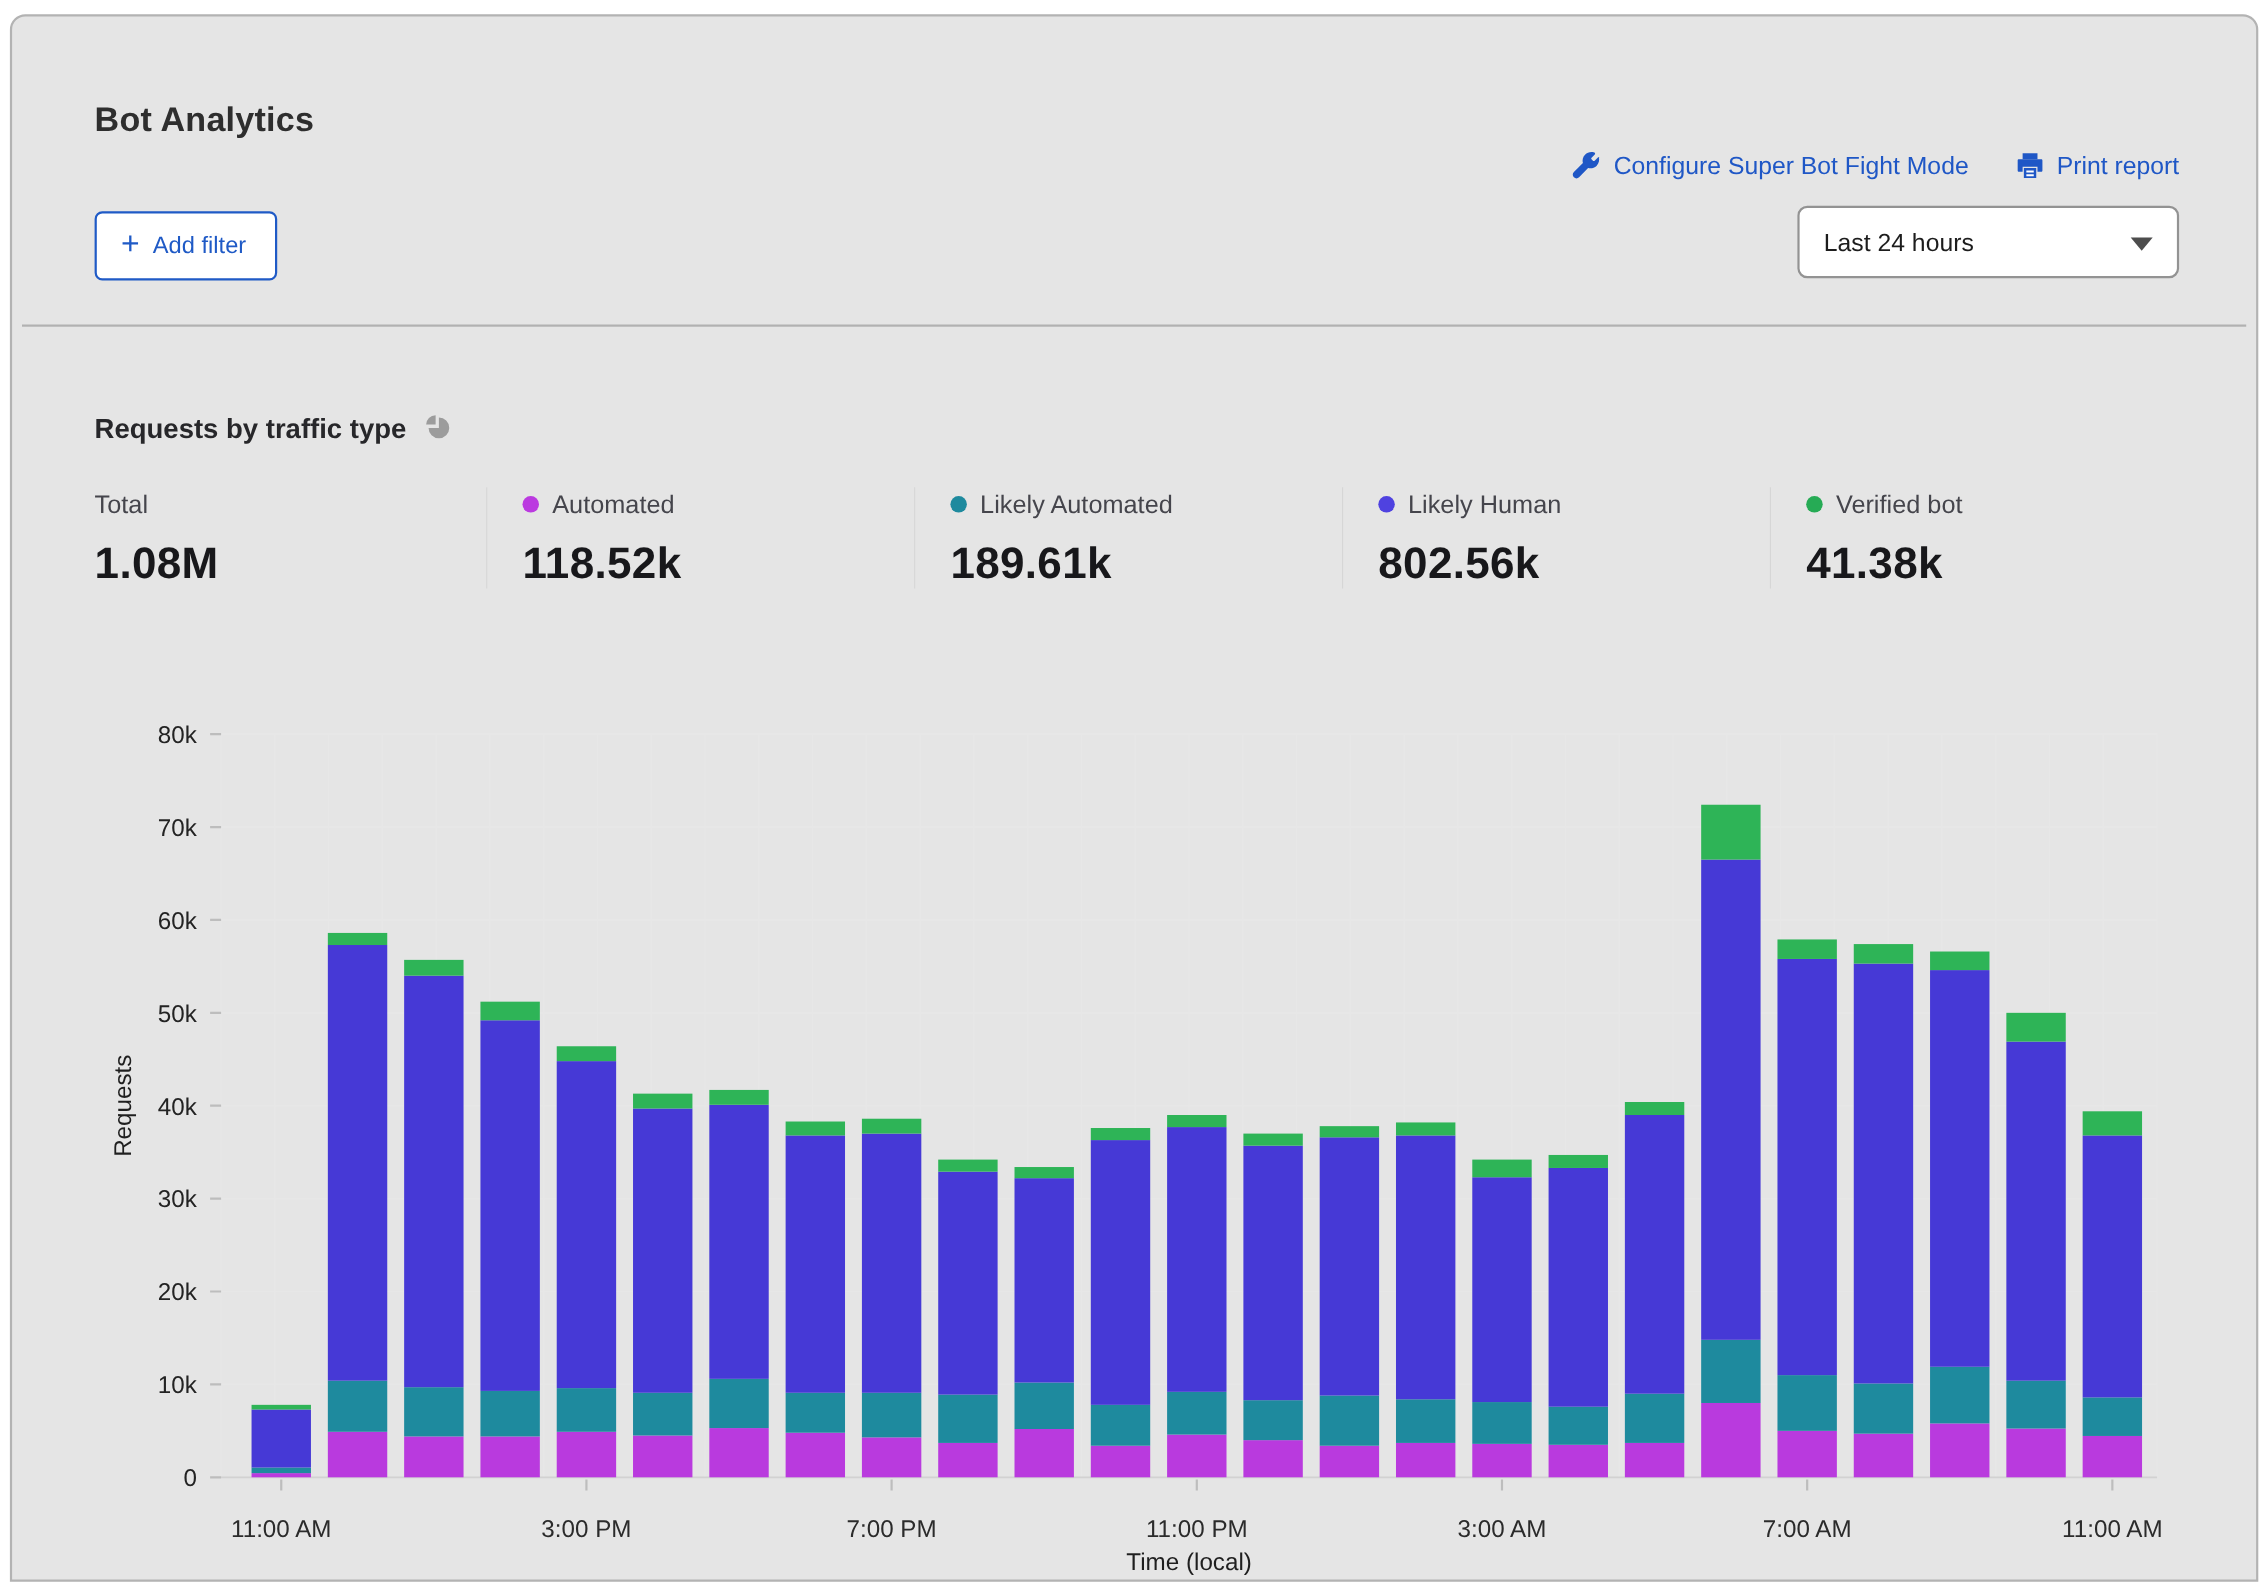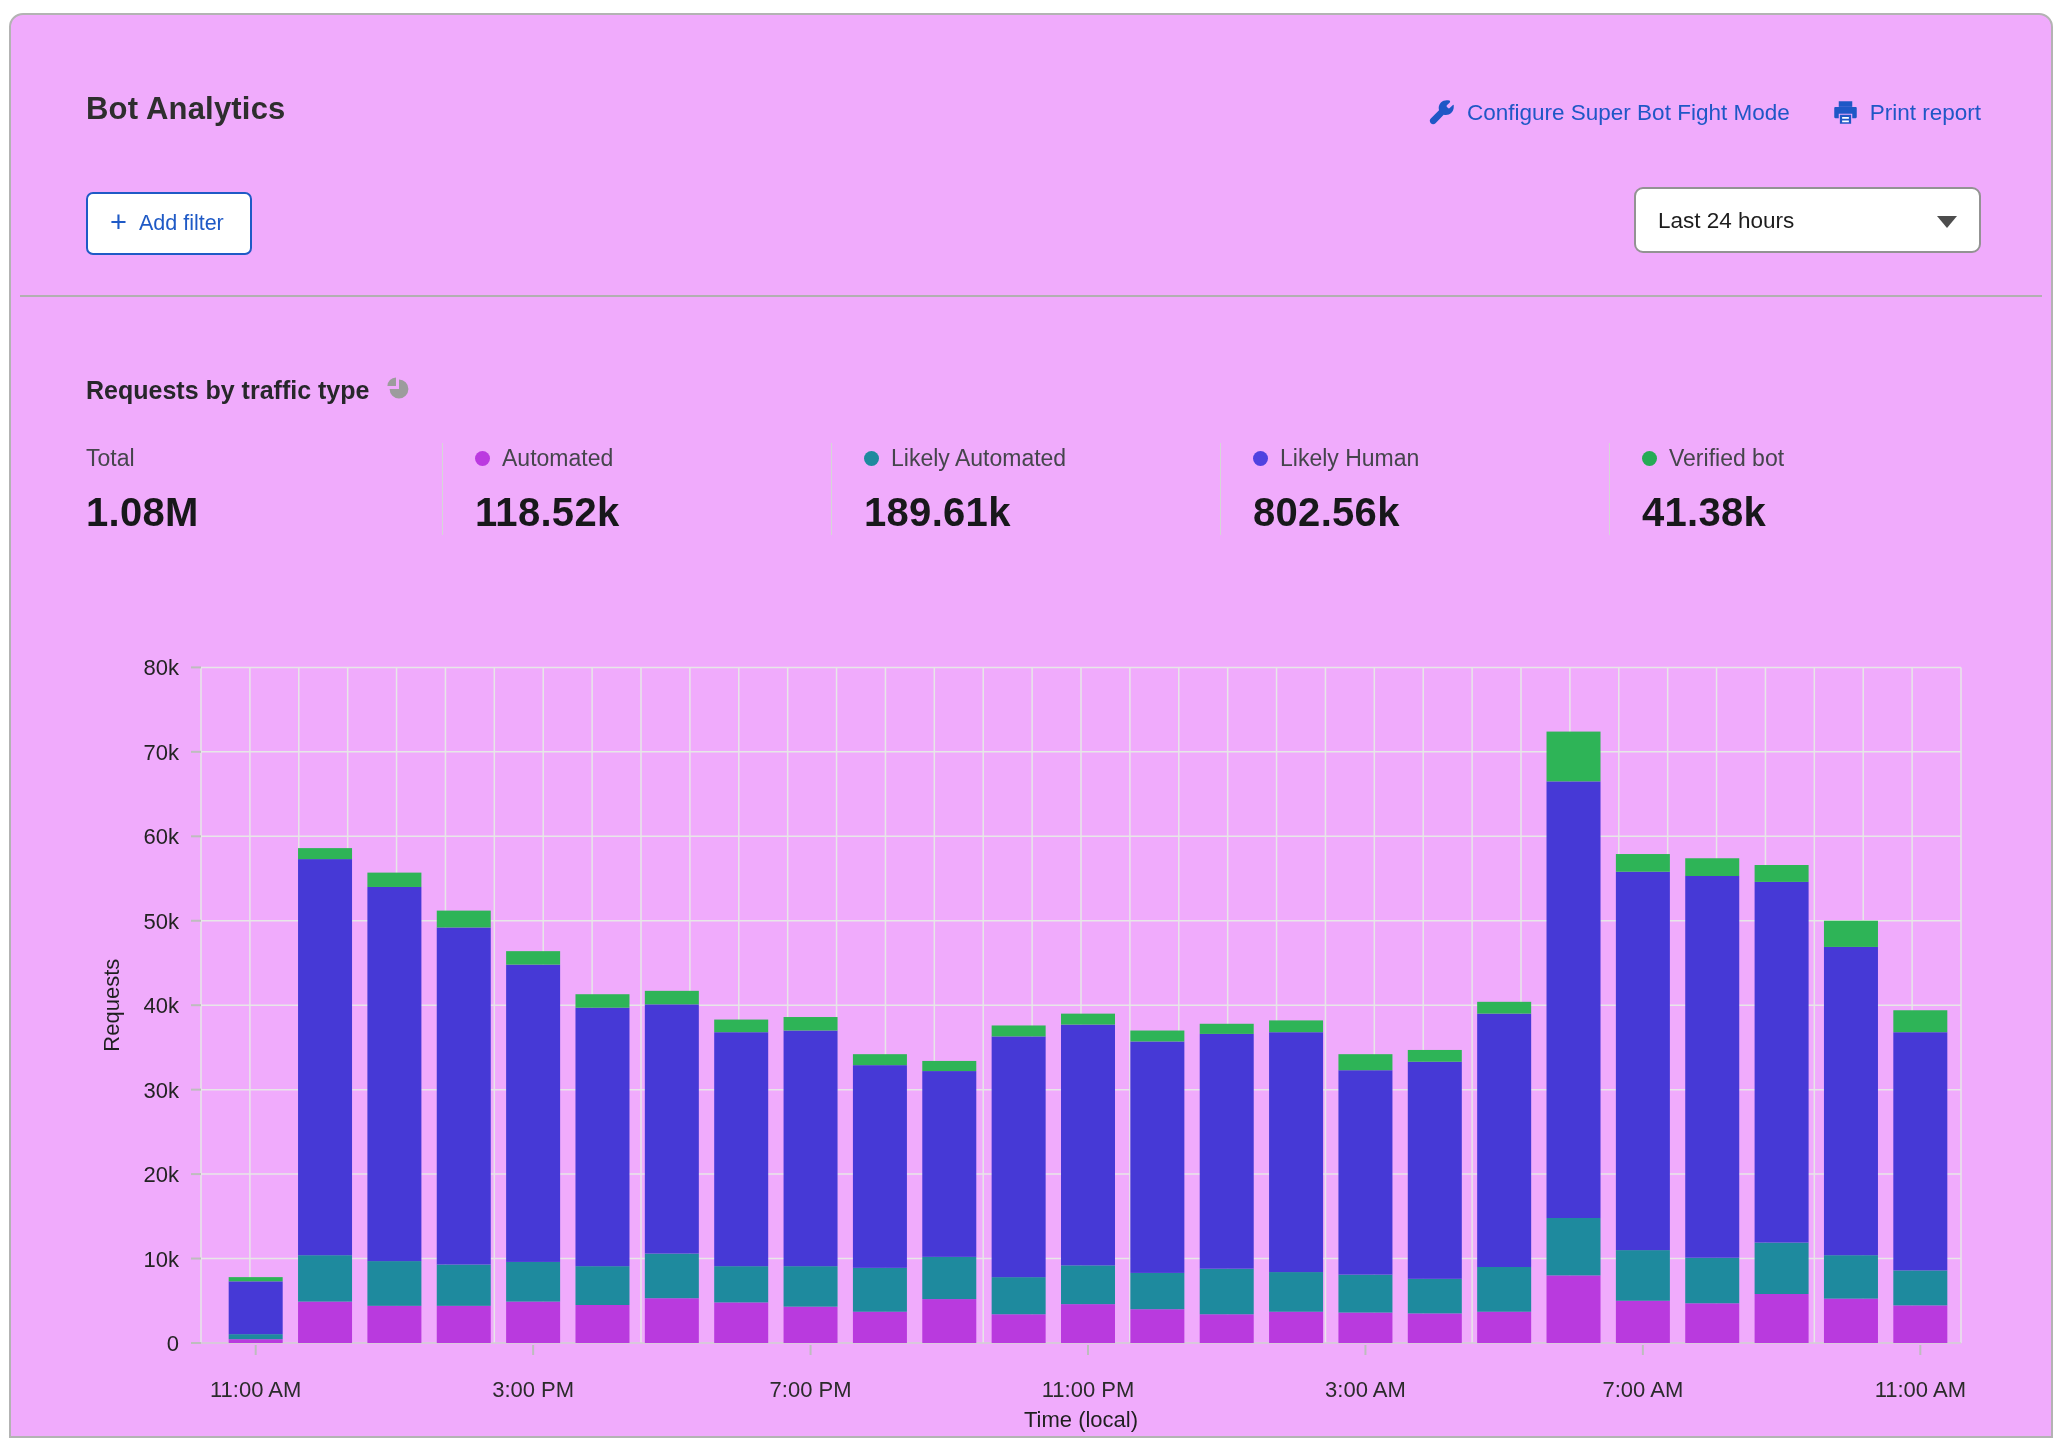--- a/index.html
+++ b/index.html
@@ -1,26 +1,26 @@
 <!DOCTYPE html>
 <html><head>
 <meta charset="utf-8">
 <style>
   * { margin:0; padding:0; box-sizing:border-box; }
   html,body { width:2062px; height:1450px; background:#fff;
     font-family:"Liberation Sans", sans-serif; position:relative; overflow:hidden; }
 
   .card { position:absolute; left:9px; top:13px; width:2044px; height:1425px;
-    background:#f0abfc; border:2px solid #b3b3b3; border-radius:14px 14px 0 0; }
+    background:#e5e5e5; border:2px solid #b3b3b3; border-radius:14px 14px 0 0; }
 
   .page-title { position:absolute; left:75px; top:76px; font-size:31px; font-weight:700;
     color:#2e2e2e; letter-spacing:.2px; }
 
   .header-actions { position:absolute; top:84px; right:70px; display:flex; gap:42px; align-items:center; }
-  .hlink { display:flex; align-items:center; gap:11px; color:#1f57c6; font-size:22.5px; cursor:pointer; text-decoration:none; }
+  .hlink { display:flex; align-items:center; gap:11px; color:#1f57c6; font-size:22.5px; cursor:pointer; text-decoration:none;margin-top:38px; }
   .hlink svg { display:block; }
 
   .add-filter-btn { position:absolute; left:75px; top:177px; height:63px; padding:0 26px 0 22px;
     display:inline-flex; align-items:center; gap:12px; background:#fff;
     border:2px solid #1f5ac6; border-radius:7px; color:#1f5ac6; font-size:21.5px; cursor:pointer;
     font-family:"Liberation Sans", sans-serif; }
   .add-filter-btn .plus { font-size:29px; font-weight:400; line-height:1; margin-top:-3px; }
 
   .select-wrap { position:absolute; top:172px; right:70px; width:347px; height:66px; }
   .select-wrap select { width:100%; height:100%; appearance:none; -webkit-appearance:none;

